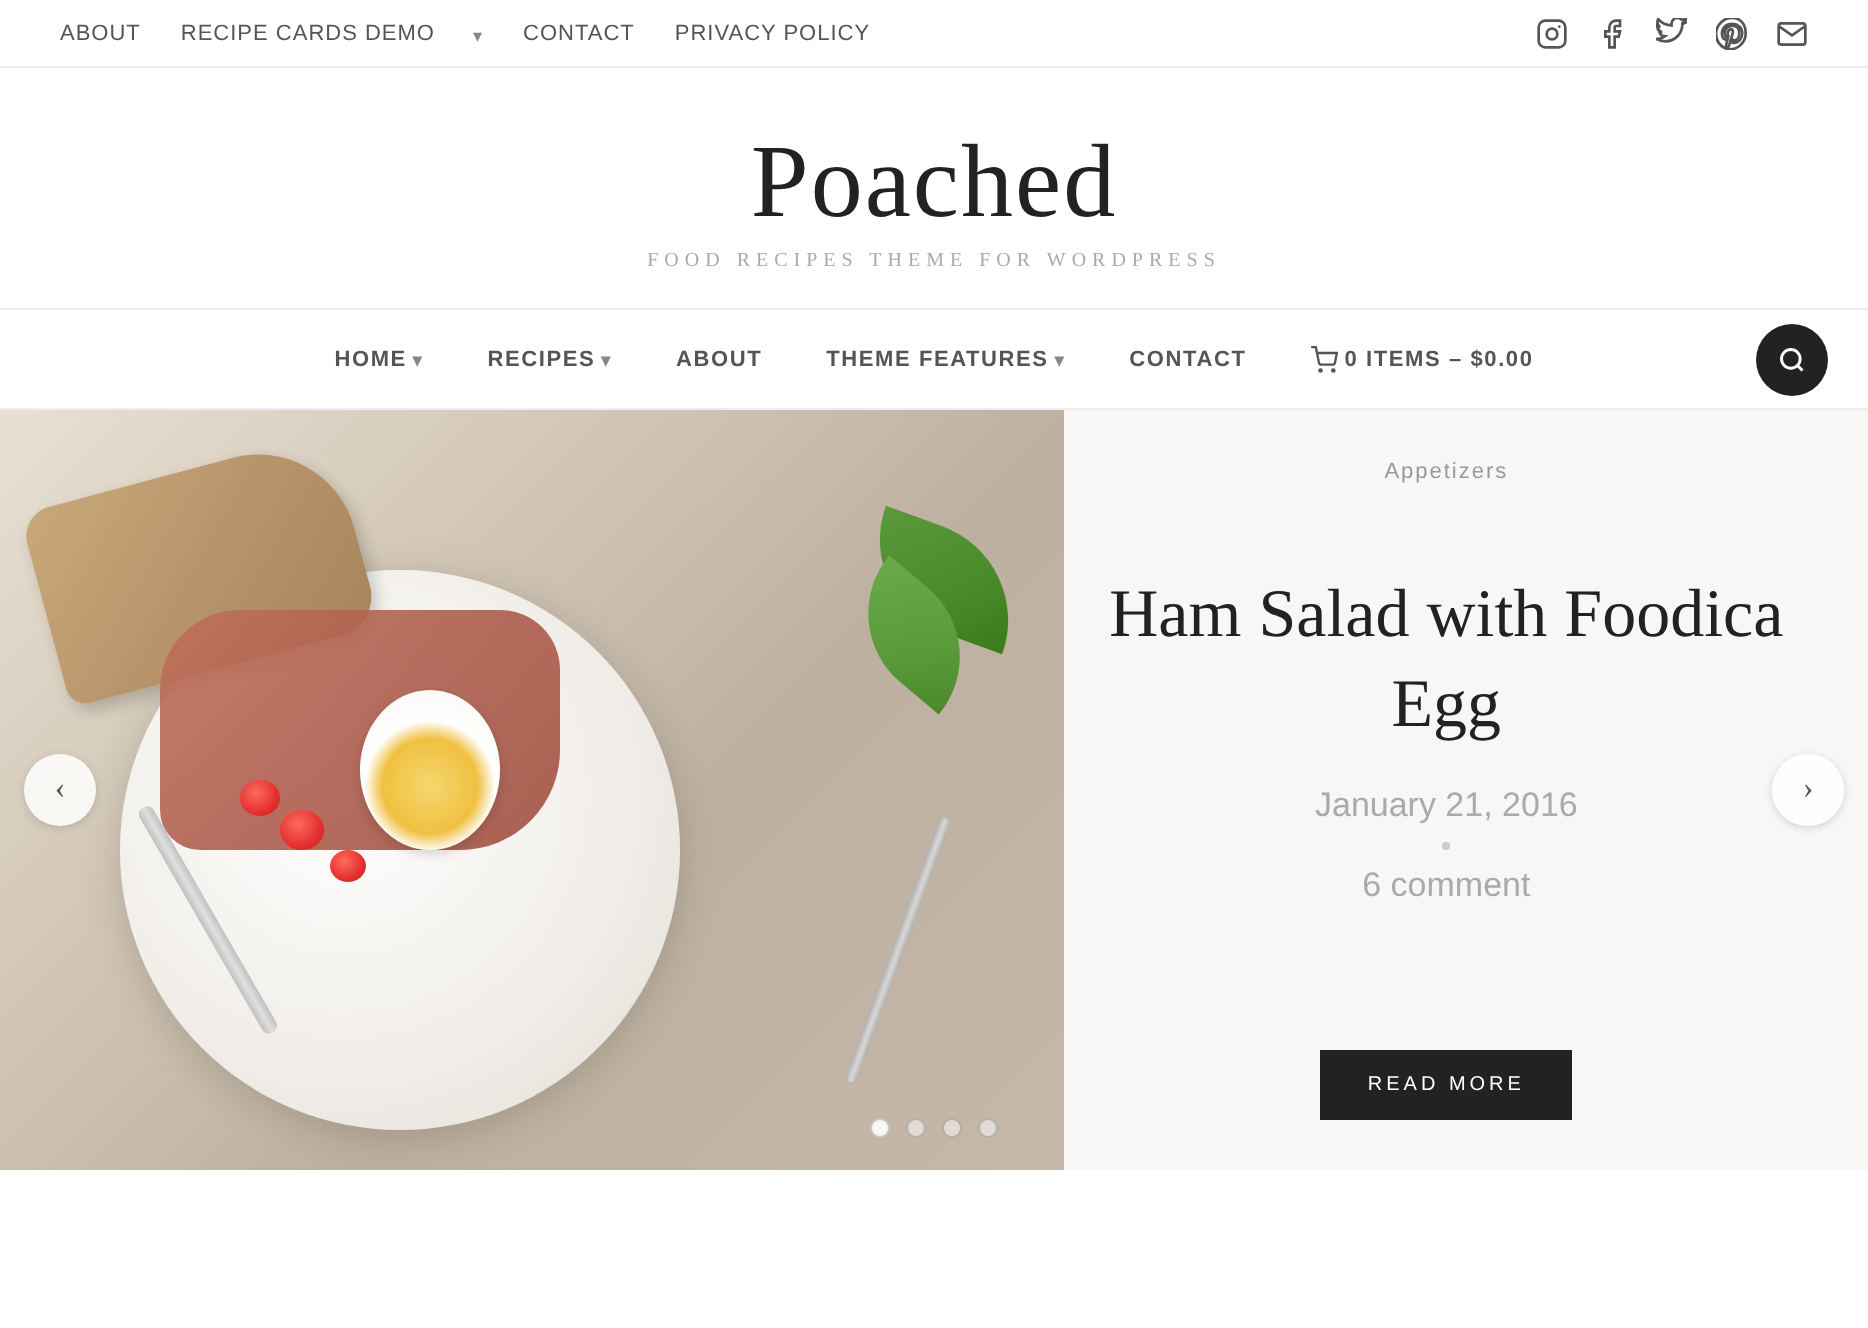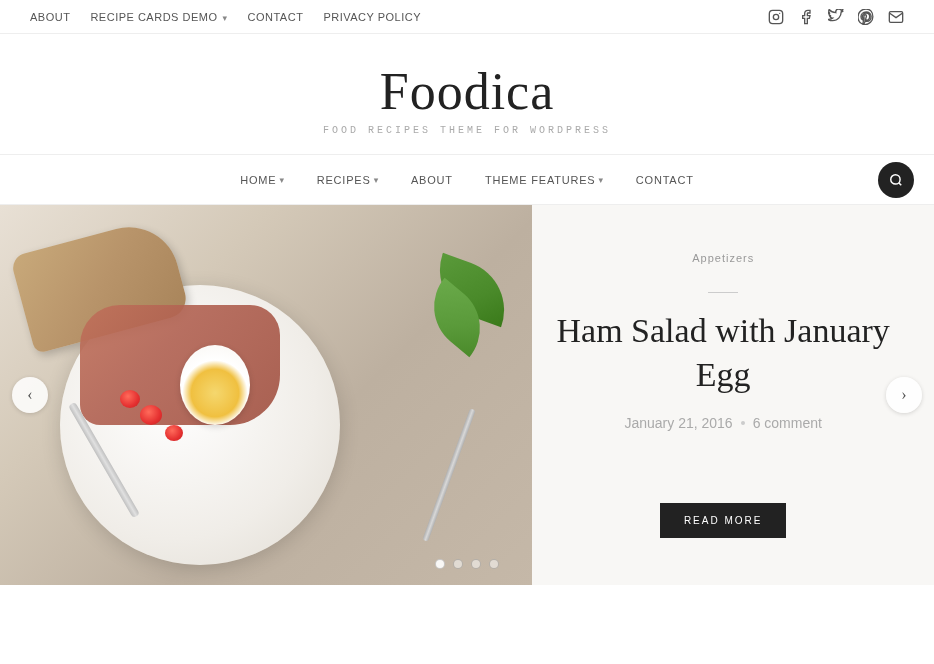--- a/index.html
+++ b/index.html
@@ -23,21 +23,21 @@
       font-family: Arial, sans-serif;
       font-size: 11px;
       text-transform: uppercase;
       color: #555;
       text-decoration: none;
       letter-spacing: 0.5px;
     }
     .top-nav-links .has-dropdown {
       display: flex;
       align-items: flex-end;
-      gap: 5px;
+      gap: 19px;
     }
     .dropdown-arrow {
       font-size: 9px;
       color: #888;
     }
     .social-icons {
       display: flex;
       gap: 14px;
       align-items: center;
     }
@@ -60,21 +60,21 @@
     }
     .logo-title {
       font-family: 'Georgia', cursive;
       font-size: 52px;
       font-weight: 400;
       color: #222;
       letter-spacing: 1px;
       font-style: normal;
     }
     .logo-subtitle {
-      font-family: Liberation Mono, monospace;
+      font-family: Liberation Serif, serif;
       font-size: 10px;
       letter-spacing: 3px;
       color: #aaa;
       text-transform: uppercase;
       margin-top: 4px;
     }
 
     
     .main-nav {
       display: flex;
@@ -96,20 +96,21 @@
       font-size: 11px;
       text-transform: uppercase;
       color: #555;
       text-decoration: none;
       letter-spacing: 0.8px;
       padding: 0 16px;
       height: 100%;
       display: flex;
       align-items: center;
       gap: 3px;
+      font-weight: bold;
     }
     .cart-link {
       display: flex;
       align-items: center;
       gap: 5px;
     }
     .cart-icon-wrap {
       display: flex;
       align-items: center;
     }
@@ -292,27 +293,28 @@
       font-family: 'Georgia', serif;
       font-size: 34px;
       font-weight: 400;
       color: #222;
       text-align: center;
       line-height: 1.3;
       margin-bottom: 18px;
     }
     .hero-meta {
       font-family: Arial, sans-serif;
-      font-size: 14px;
+      font-size: 17px;
       color: #aaa;
       text-align: center;
       margin-bottom: 24px;
       display: flex;
       align-items: center;
       gap: 8px;
+      flex-direction: column;
     }
     .hero-meta .dot-sep {
       width: 4px;
       height: 4px;
       background: #ccc;
       border-radius: 50%;
     }
     .read-more-btn {
       background: #222;
       color: #fff;
@@ -408,40 +410,50 @@
     <span class="social-icon">
       <svg width="16" height="16" viewBox="0 0 24 24" fill="none" stroke="#555" stroke-width="2">
         <path d="M4 4h16c1.1 0 2 .9 2 2v12c0 1.1-.9 2-2 2H4c-1.1 0-2-.9-2-2V6c0-1.1.9-2 2-2z"></path>
         <polyline points="22,6 12,13 2,6"></polyline>
       </svg>
     </span>
   </div>
 </nav>
 
 <div class="logo-area">
-  <div class="logo-title">Foodica</div>
+  <div class="logo-title">Poached</div>
   <div class="logo-subtitle">FOOD RECIPES THEME FOR WORDPRESS</div>
 </div>
 
 <nav class="main-nav">
   <div class="main-nav-links">
     <a href="#">
       <span>HOME</span>
       <span class="dropdown-arrow">▾</span>
     </a>
     <a href="#">
       <span>RECIPES</span>
       <span class="dropdown-arrow">▾</span>
     </a>
     <a href="#">ABOUT</a>
     <a href="#">
       <span>THEME FEATURES</span>
       <span class="dropdown-arrow">▾</span>
     </a>
     <a href="#">CONTACT</a>
+    <a href="#" class="cart-link">
+      <span class="cart-icon-wrap">
+        <svg width="14" height="14" viewBox="0 0 24 24" fill="none" stroke="#555" stroke-width="2">
+          <circle cx="9" cy="21" r="1"></circle>
+            <circle cx="20" cy="21" r="1"></circle>
+          <path d="M1 1h4l2.68 13.39a2 2 0 0 0 2 1.61h9.72a2 2 0 0 0 2-1.61L23 6H6"></path>
+        </svg>
+      </span>
+      <span>0 ITEMS – $0.00</span>
+    </a>
   </div>
   <div class="search-btn">
     <svg width="14" height="14" viewBox="0 0 24 24" fill="none" stroke="#fff" stroke-width="2.5">
       <circle cx="11" cy="11" r="8"></circle>
       <line x1="21" y1="21" x2="16.65" y2="16.65"></line>
     </svg>
   </div>
 </nav>
 
 <div class="hero">
@@ -462,21 +474,21 @@
       <div class="leaf1"></div>
       <div class="leaf2"></div>
       <div class="fork"></div>
       <div class="knife"></div>
     </div>
   </div>
 
   <div class="hero-content-side">
     <div class="hero-category">Appetizers</div>
     <div class="hero-divider"></div>
-    <h2 class="hero-title">Ham Salad with January Egg</h2>
+    <h2 class="hero-title">Ham Salad with Foodica Egg</h2>
     <div class="hero-meta">
       <span>January 21, 2016</span>
       <span class="dot-sep"></span>
       <span>6 comment</span>
     </div>
     <button class="read-more-btn">READ MORE</button>
   </div>
 
   <div class="hero-arrow next">
     <span>›</span>

